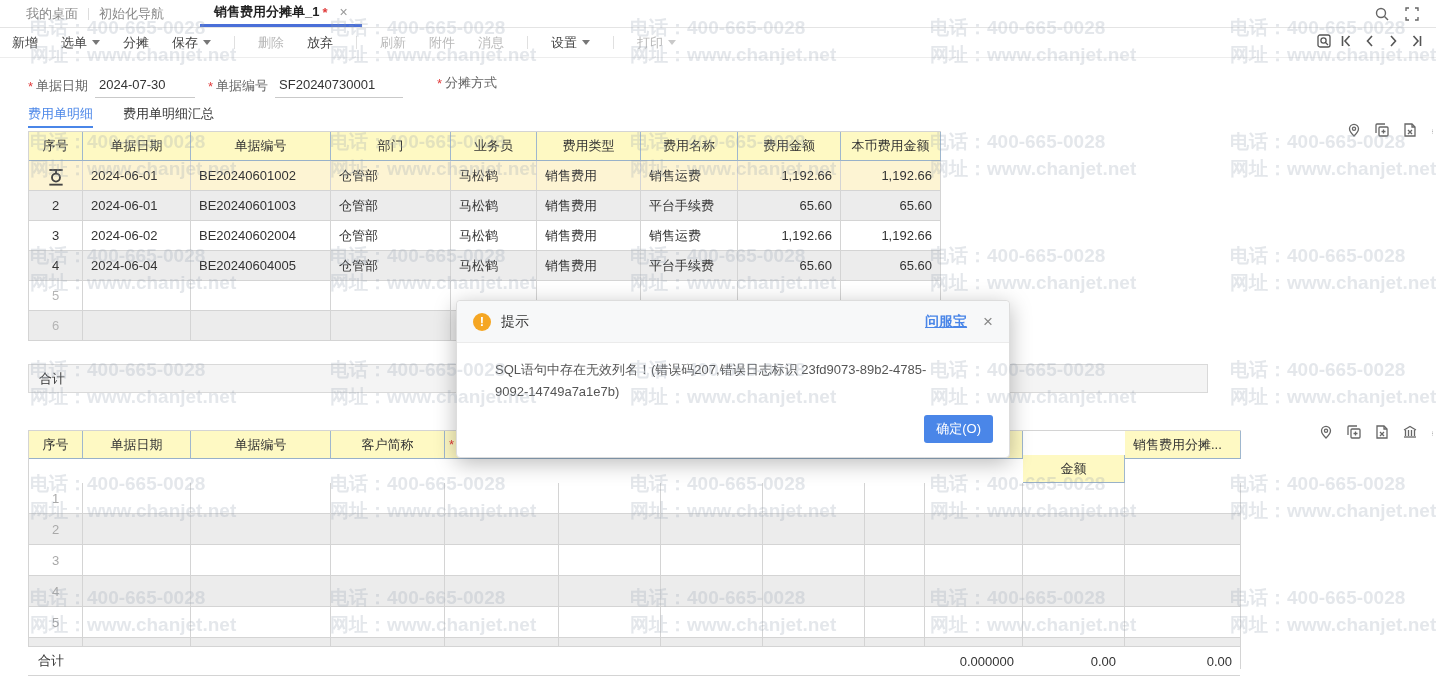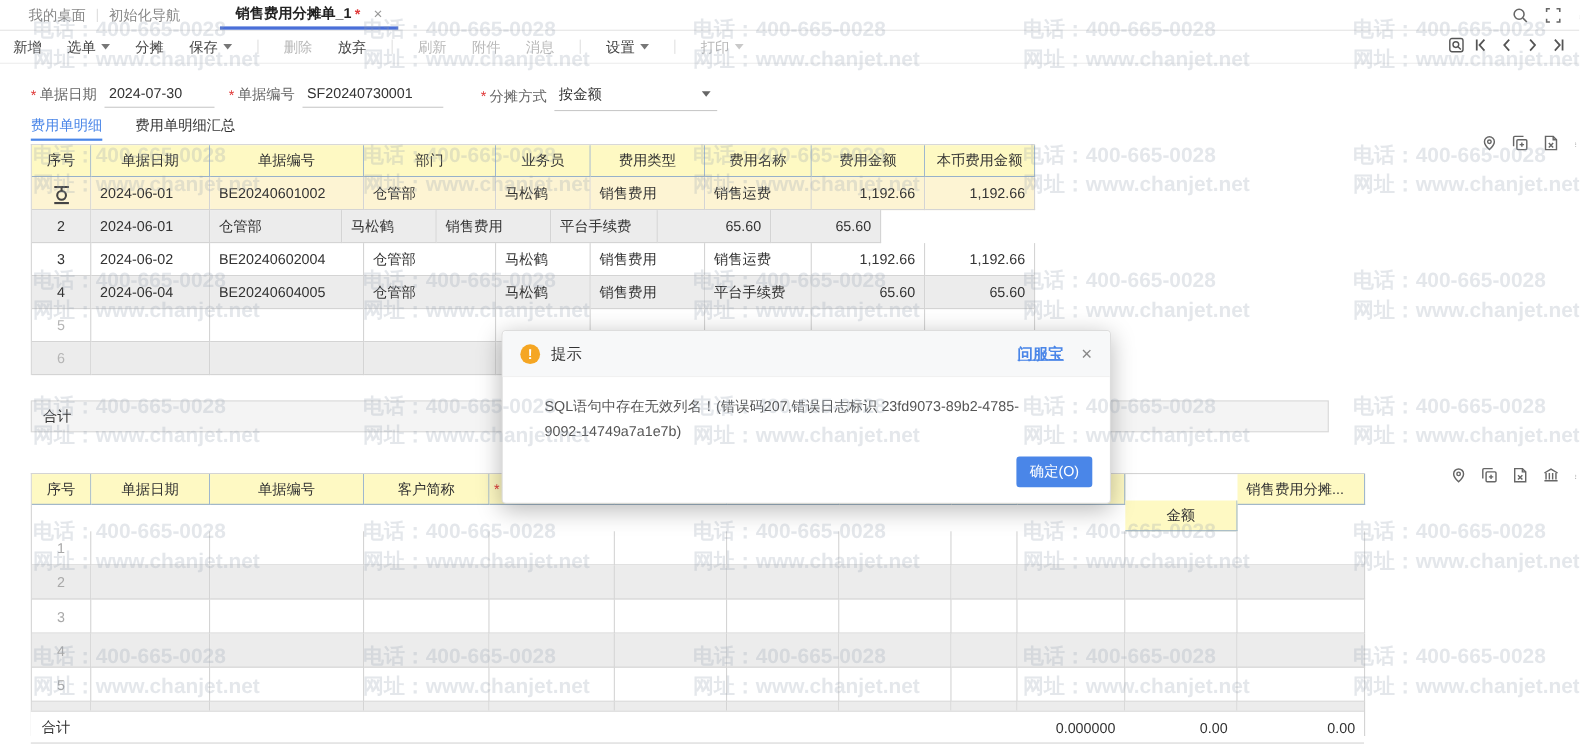--- a/index.html
+++ b/index.html
@@ -182,21 +182,20 @@
         <span class="fvalue" style="width: 100px;">2024-07-30</span>
       </div>
       <div class="ffield" style="left: 208px;">
         <span class="req">*</span>
         <span class="flabel">单据编号</span>
         <span class="fvalue" style="width: 128px;">SF20240730001</span>
       </div>
       <div class="ffield" style="left: 437px;">
         <span class="req">*</span>
         <span class="flabel">分摊方式</span>
-        <span class="fvalue" style="width: 148px; padding-right: 18px;">按金额<span class="dropcaret"></span></span>
       </div>
     </div>
 
   <div class="abs stabs" id="stabs1" style="left:28px;top:101px">
       <span class="stab active">费用单明细</span>
       <span class="stab">费用单明细汇总</span>
     </div>
   <div class="abs sec-icons" id="secIcons1" style="left:1346px;top:122px">
       <span class="icon16"><svg viewBox="0 0 16 16" fill="none" stroke="#666" stroke-width="1.3">
           <path d="M8 14S3.5 9.8 3.5 6.8a4.5 4.5 0 0 1 9 0C12.5 9.8 8 14 8 14z"></path>
@@ -247,20 +246,21 @@
         <div class="gc txt" style="width: 104px; height: 30px;">销售费用</div>
         <div class="gc txt" style="width: 97px; height: 30px;">销售运费</div>
         <div class="gc num" style="width: 103px; height: 30px;">1,192.66</div>
         <div class="gc num" style="width: 100px; height: 30px;">1,192.66</div>
       </div>
       <div class="grow alt">
         <div class="gc ctr" style="width: 54px; height: 30px;">
           <span>2</span>
         </div>
         <div class="gc txt" style="width: 108px; height: 30px;">2024-06-01</div>
+        <div class="gc txt" style="width: 140px; height: 30px;">BE20240601003</div>
         <div class="gc txt" style="width: 120px; height: 30px;">仓管部</div>
         <div class="gc txt" style="width: 86px; height: 30px;">马松鹤</div>
         <div class="gc txt" style="width: 104px; height: 30px;">销售费用</div>
         <div class="gc txt" style="width: 97px; height: 30px;">平台手续费</div>
         <div class="gc num" style="width: 103px; height: 30px;">65.60</div>
         <div class="gc num" style="width: 100px; height: 30px;">65.60</div>
       </div>
       <div class="grow">
         <div class="gc ctr" style="width: 54px; height: 30px;">
           <span>3</span>

